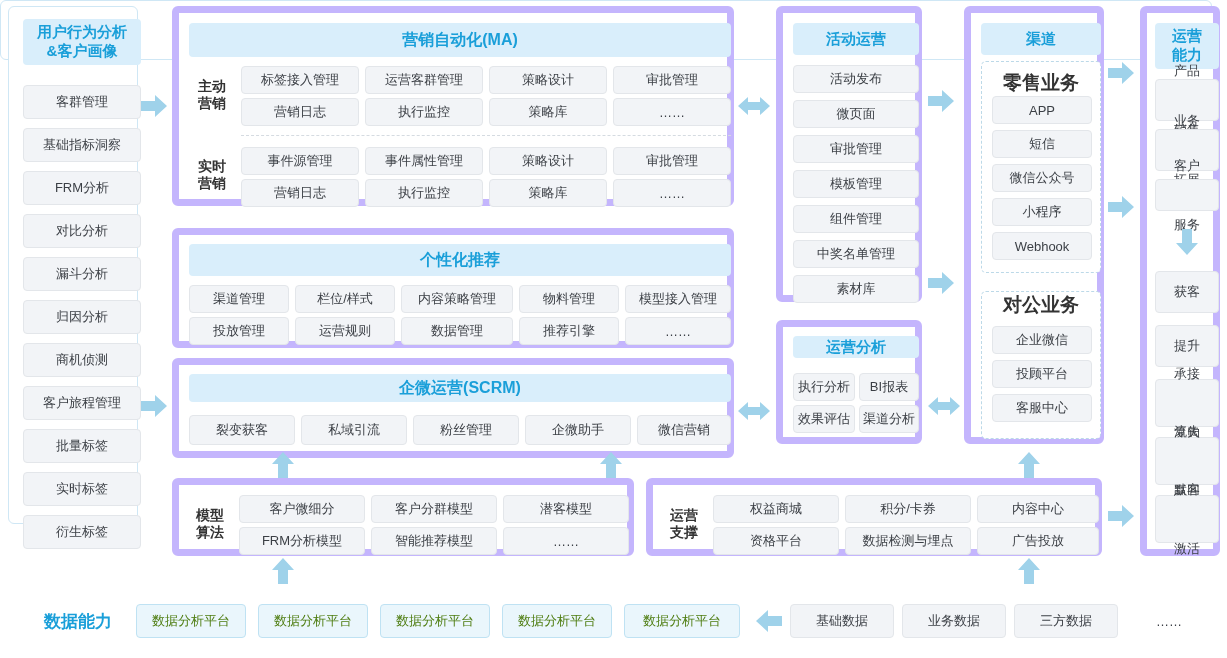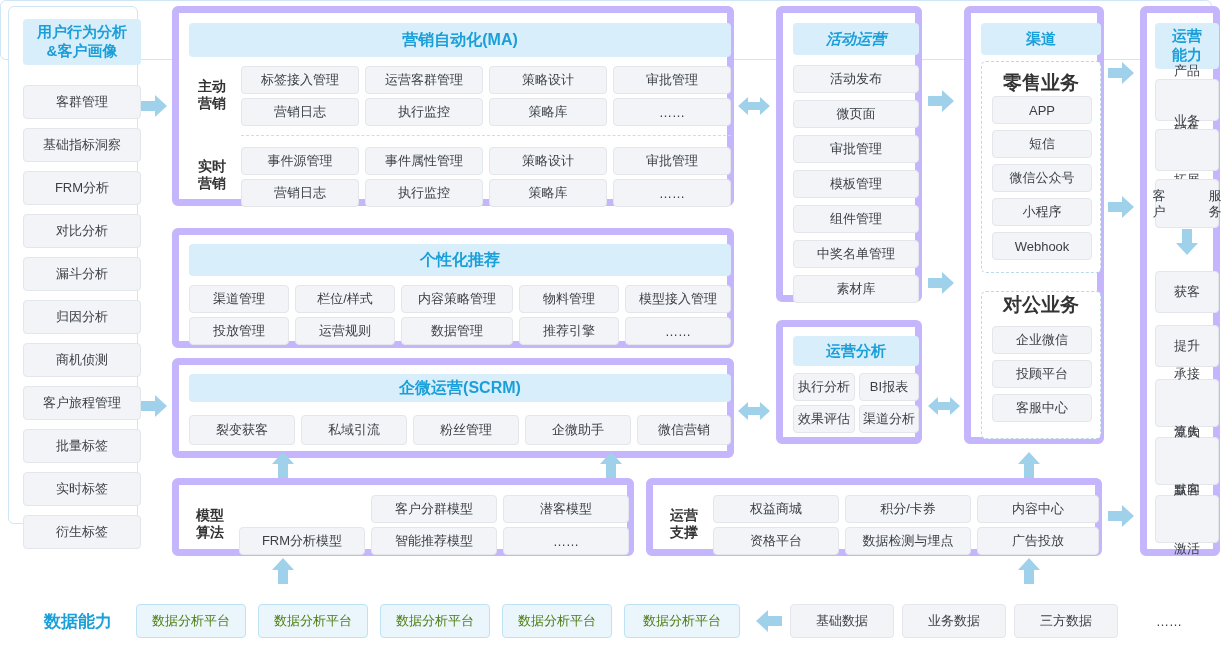--- a/index.html
+++ b/index.html
@@ -63,26 +63,26 @@
   
   #model-panel{left:172px;top:478px;width:462px;height:78px;}
   .model-cell{position:absolute;height:28px;}
 
   
   #sup-panel{left:646px;top:478px;width:456px;height:78px;}
   .sup-cell{position:absolute;height:28px;}
 
   
   #camp-panel{left:776px;top:6px;width:146px;height:296px;}
-  #camp-title{position:absolute;left:10px;top:10px;width:126px;height:32px;font-style:italic;}
+  #camp-title{position:absolute;left:10px;top:10px;width:126px;height:32px;}
   .camp-cell{position:absolute;left:10px;width:126px;height:28px;}
 
   
   #opa-panel{left:776px;top:320px;width:146px;height:124px;}
-  #opa-title{position:absolute;left:10px;top:9px;width:126px;height:30px;}
+  #opa-title{position:absolute;left:10px;top:9px;width:126px;height:22px;}
   .opa-cell{position:absolute;height:28px;}
 
   
   #chan-panel{left:964px;top:6px;width:140px;height:438px;}
   #chan-title{position:absolute;left:10px;top:10px;width:120px;height:32px;}
   .subgroup{position:absolute;border:1px dashed #bcd9e8;border-radius:5px;background:#fff;box-sizing:border-box;}
   .subtitle{font-weight:bold;color:#333;font-size:19px;text-align:center;}
   .chan-cell{position:absolute;height:28px;}
 
   
@@ -183,20 +183,21 @@
     <div class="cell scrm-cell" style="left:234px;top:50px;width:106px">粉丝管理</div>
     <div class="cell scrm-cell" style="left:346px;top:50px;width:106px">企微助手</div>
     <div class="cell scrm-cell" style="left:458px;top:50px;width:94px">微信营销</div>
   </div>
 
   <div id="model-panel" class="panel">
     <div class="rowlabel" style="position:absolute;left:8px;top:12px;width:46px;height:54px;flex-direction:column;">
       <span>模型</span>
       <span>算法</span>
     </div>
+    <div class="cell model-cell" style="left:60px;top:10px;width:126px">客户微细分</div>
     <div class="cell model-cell" style="left:192px;top:10px;width:126px">客户分群模型</div>
     <div class="cell model-cell" style="left:324px;top:10px;width:126px">潜客模型</div>
     <div class="cell model-cell" style="left:60px;top:42px;width:126px">FRM分析模型</div>
     <div class="cell model-cell" style="left:192px;top:42px;width:126px">智能推荐模型</div>
     <div class="cell model-cell" style="left:324px;top:42px;width:126px">……</div>
   </div>
 
   <div id="sup-panel" class="panel">
     <div class="rowlabel" style="position:absolute;left:8px;top:12px;width:46px;height:54px;flex-direction:column;">
       <span>运营</span>
@@ -325,21 +326,21 @@
     </div>
 
     <div class="cell cap-cell" style="top:66px;height:42px;flex-direction:column;line-height:1.2">
       <span>产品</span>
       <span>销售</span>
     </div>
     <div class="cell cap-cell" style="top:116px;height:42px;flex-direction:column;line-height:1.2">
       <span>业务</span>
       <span>拓展</span>
     </div>
-    <div class="cell cap-cell" style="top:166px;height:49px;flex-direction:row;line-height:1.2">
+    <div class="cell cap-cell" style="top:166px;height:32px;flex-direction:column;line-height:1.2">
       <span>客户</span>
       <span>服务</span>
     </div>
 
     <div class="arrow" style="left:29px;top:216px">
       <svg width="22" height="26" viewBox="0 0 22 26">
           <path d="M6 0 v14 h-6 l11 12 11 -12 h-6 V0 z" fill="#9fd2ea"></path>
         </svg>
     </div>
 

